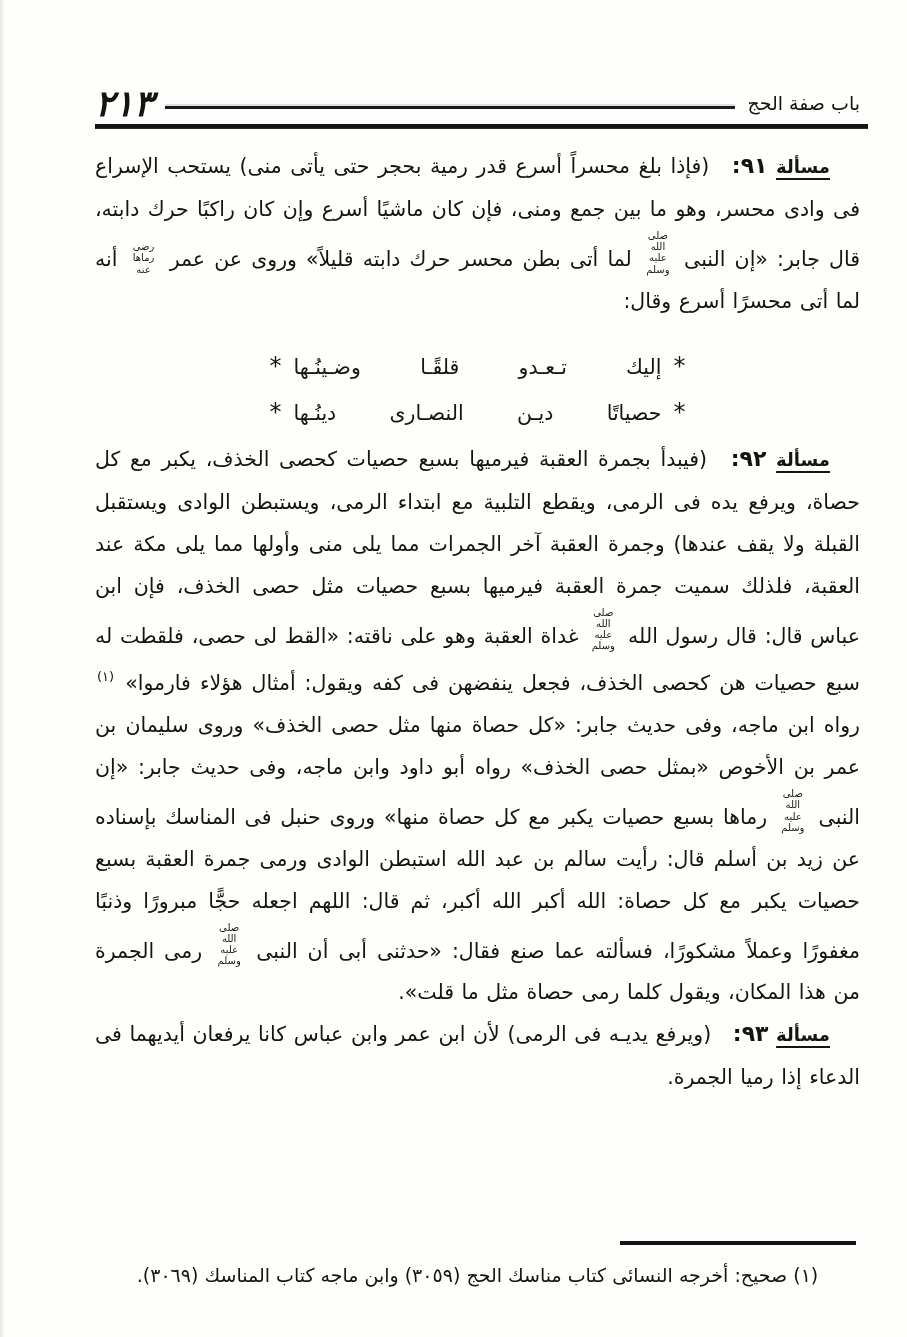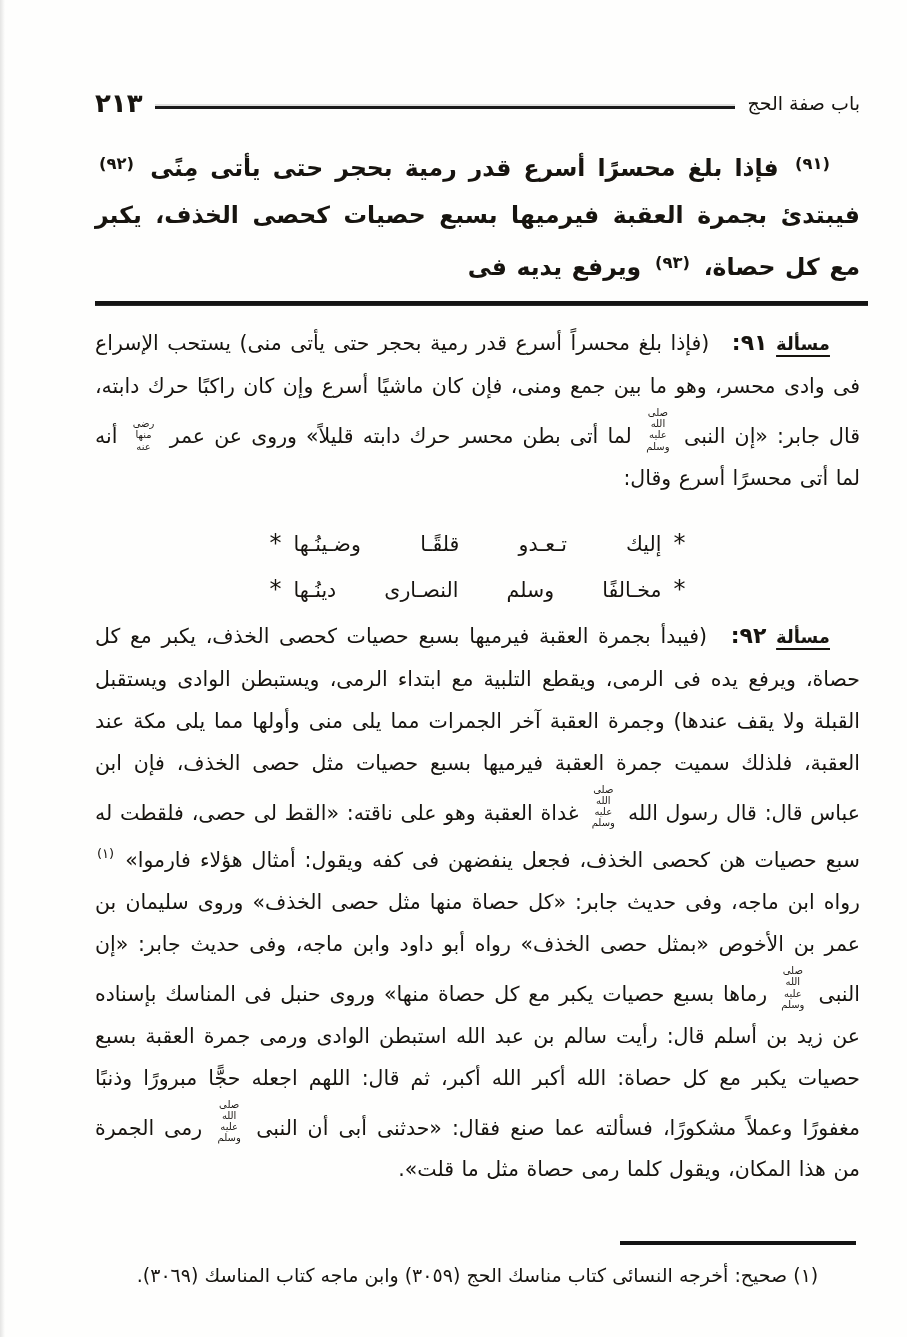--- a/index.html
+++ b/index.html
@@ -15,21 +15,21 @@
     overflow:hidden;
   }
   .edge-shade{
     position:absolute;left:0;top:0;bottom:0;width:5px;
     background:linear-gradient(to right,rgba(0,0,0,.10),rgba(0,0,0,0));
   }
   
   .hdr{display:flex;align-items:center;gap:12px;height:34px;}
   .chapter{font-size:19px;white-space:nowrap;letter-spacing:.5px;}
   .hrule{flex:1;height:3px;background:#1b1b1b;margin-top:8px;box-shadow:0 -2px 0 rgba(0,0,0,.12);}
-  .pagenum{font-size:26px;font-weight:700;white-space:nowrap;letter-spacing:2px;}
+  .pagenum{font-size:36px;font-weight:700;white-space:nowrap;letter-spacing:2px;font-style:italic;}
   
   .matn{
     margin:20px 0 10px;
     font-size:23.5px;font-weight:700;
     line-height:47px;
     text-align:justify;
     text-indent:26px;
     word-spacing:1.5px;
   }
   .mref{font-size:.7em;font-weight:700;vertical-align:7px;margin:0 4px;}
@@ -76,60 +76,56 @@
 
 <div class="page">
   <div class="edge-shade"></div>
 
   <div class="hdr">
     <span class="chapter">باب صفة الحج</span>
     <span class="hrule"></span>
     <span class="pagenum">٢١٣</span>
   </div>
 
-  <p class="matn">
-    <sup class="mref">(٩١)</sup>
-    <span>فإذا بلغ محسرًا أسرع قدر رمية بحجر حتى يأتى مِنًى</span>
-    <sup class="mref">(٩٢)</sup>
-    <span>فيبتدئ بجمرة العقبة فيرميها بسبع حصيات كحصى الخذف، يكبر مع كل حصاة،</span>
-    <sup class="mref">(٩٣)</sup>
-    <span>ويرفع يديه فى</span>
-  </p>
 
   <div class="sep-rule"></div>
 
   <p class="body-para">
     <span><span class="mas-word">مسألة</span> <span class="mas-num">٩١:</span></span>
     <span>(فإذا بلغ محسراً أسرع قدر رمية بحجر حتى يأتى منى) يستحب الإسراع فى وادى محسر، وهو ما بين جمع ومنى، فإن كان ماشيًا أسرع وإن كان راكبًا حرك دابته، قال جابر: «إن النبى</span>
     <span class="hon">صلى الله عليه وسلم</span>
     <span>لما أتى بطن محسر حرك دابته قليلاً» وروى عن عمر</span>
-    <span class="hon">رضى منها عنه</span>
+    <span class="hon">رضى رماها عنه</span>
     <span>أنه لما أتى محسرًا أسرع وقال:</span>
   </p>
 
   <div class="poetry">
     <div class="pverse">
       <span class="pmark">*</span><span class="pline">إليك تـعـدو قلقًـا وضـينُـها</span><span class="pmark">*</span>
     </div>
     <div class="pverse">
-      <span class="pmark">*</span><span class="pline">مخـالفًا وسلم النصـارى دينُـها</span><span class="pmark">*</span>
+      <span class="pmark">*</span><span class="pline">حصياتًا ديـن النصـارى دينُـها</span><span class="pmark">*</span>
     </div>
   </div>
 
   <p class="body-para">
     <span><span class="mas-word">مسألة</span> <span class="mas-num">٩٢:</span></span>
     <span>(فيبدأ بجمرة العقبة فيرميها بسبع حصيات كحصى الخذف، يكبر مع كل حصاة، ويرفع يده فى الرمى، ويقطع التلبية مع ابتداء الرمى، ويستبطن الوادى ويستقبل القبلة ولا يقف عندها) وجمرة العقبة آخر الجمرات مما يلى منى وأولها مما يلى مكة عند العقبة، فلذلك سميت جمرة العقبة فيرميها بسبع حصيات مثل حصى الخذف، فإن ابن عباس قال: قال رسول الله</span>
     <span class="hon">صلى الله عليه وسلم</span>
     <span>غداة العقبة وهو على ناقته: «القط لى حصى، فلقطت له سبع حصيات هن كحصى الخذف، فجعل ينفضهن فى كفه ويقول: أمثال هؤلاء فارموا»</span>
     <sup class="fnref">(١)</sup>
     <span>رواه ابن ماجه، وفى حديث جابر: «كل حصاة منها مثل حصى الخذف» وروى سليمان بن عمر بن الأخوص «بمثل حصى الخذف» رواه أبو داود وابن ماجه، وفى حديث جابر: «إن النبى</span>
     <span class="hon">صلى الله عليه وسلم</span>
     <span>رماها بسبع حصيات يكبر مع كل حصاة منها» وروى حنبل فى المناسك بإسناده عن زيد بن أسلم قال: رأيت سالم بن عبد الله استبطن الوادى ورمى جمرة العقبة بسبع حصيات يكبر مع كل حصاة: الله أكبر الله أكبر، ثم قال: اللهم اجعله حجًّا مبرورًا وذنبًا مغفورًا وعملاً مشكورًا، فسألته عما صنع فقال: «حدثنى أبى أن النبى</span>
     <span class="hon">صلى الله عليه وسلم</span>
     <span>رمى الجمرة من هذا المكان، ويقول كلما رمى حصاة مثل ما قلت».</span>
   </p>
 
+  <p class="body-para">
+    <span><span class="mas-word">مسألة</span> <span class="mas-num">٩٣:</span></span>
+    <span>(ويرفع يديـه فى الرمى) لأن ابن عمر وابن عباس كانا يرفعان أيديهما فى الدعاء إذا رميا الجمرة.</span>
+  </p>
 
   <div class="footnote">
     <div class="fn-sep"></div>
     <p class="fn-text">(١) صحيح: أخرجه النسائى كتاب مناسك الحج (٣٠٥٩) وابن ماجه كتاب المناسك (٣٠٦٩).</p>
   </div>
 </div>
 
 </body></html>

